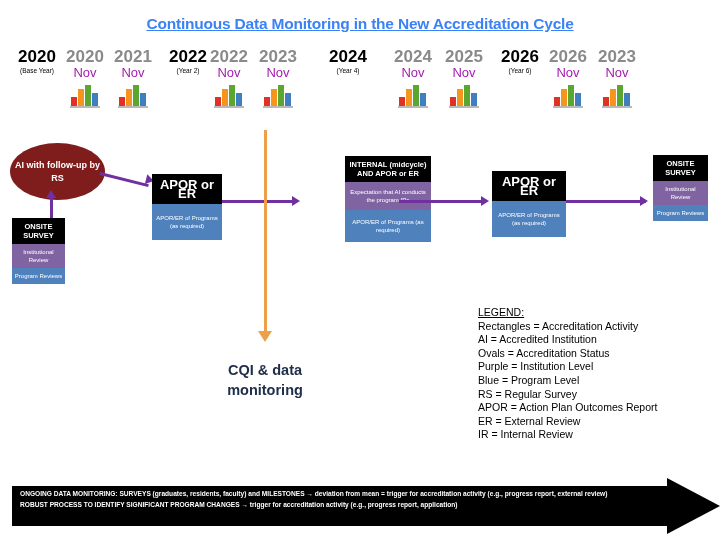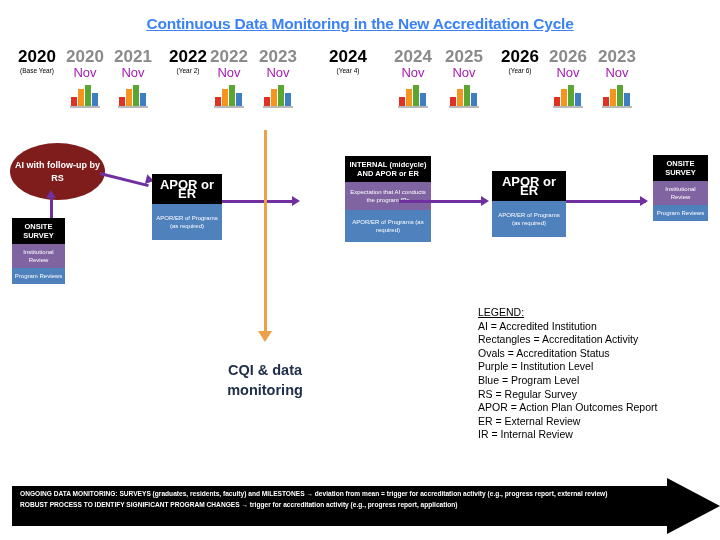--- a/index.html
+++ b/index.html
@@ -389,22 +389,22 @@
   <div class="varrow-orange" style="left:258px; top:331px;"></div>
 
   <div class="cqi" style="left:175px; top:360px; width:180px;">
     <div>CQI &amp; data</div>
     <div>monitoring</div>
   </div>
 
   <div class="legend" style="left:478px; top:306px;">
     <div class="lg-title">LEGEND:</div>
     <div id="legend-entries">
+        <div>Rectangles = Accreditation Activity</div>
         <div>AI = Accredited Institution</div>
-        <div>Rectangles = Accreditation Activity</div>
         <div>Ovals = Accreditation Status</div>
         <div>Purple = Institution Level</div>
         <div>Blue = Program Level</div>
         <div>RS = Regular Survey</div>
         <div>APOR = Action Plan Outcomes Report</div>
         <div>ER = External Review</div>
         <div>IR = Internal Review</div>
       </div>
   </div>
 

